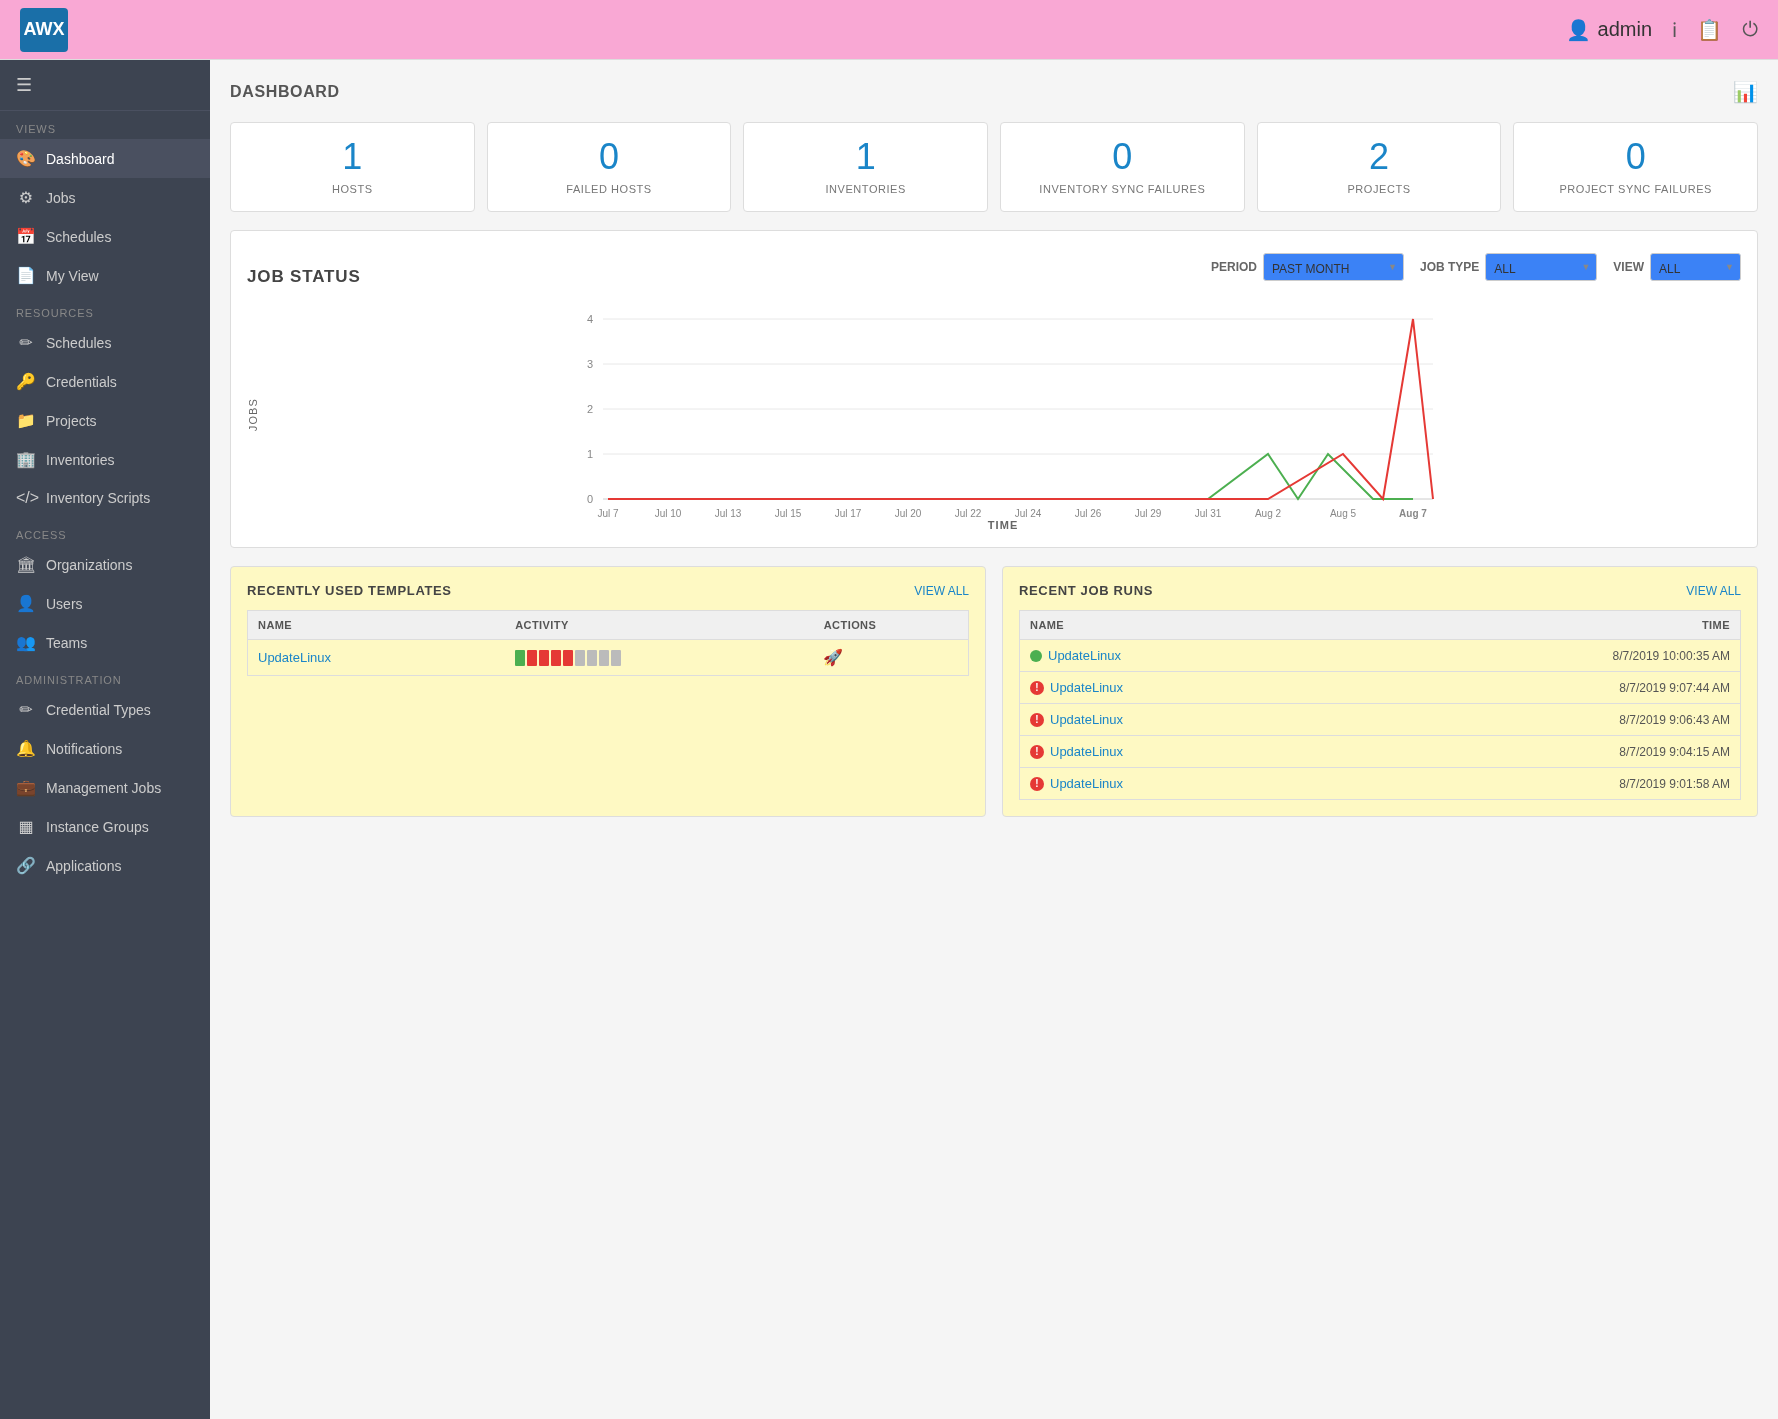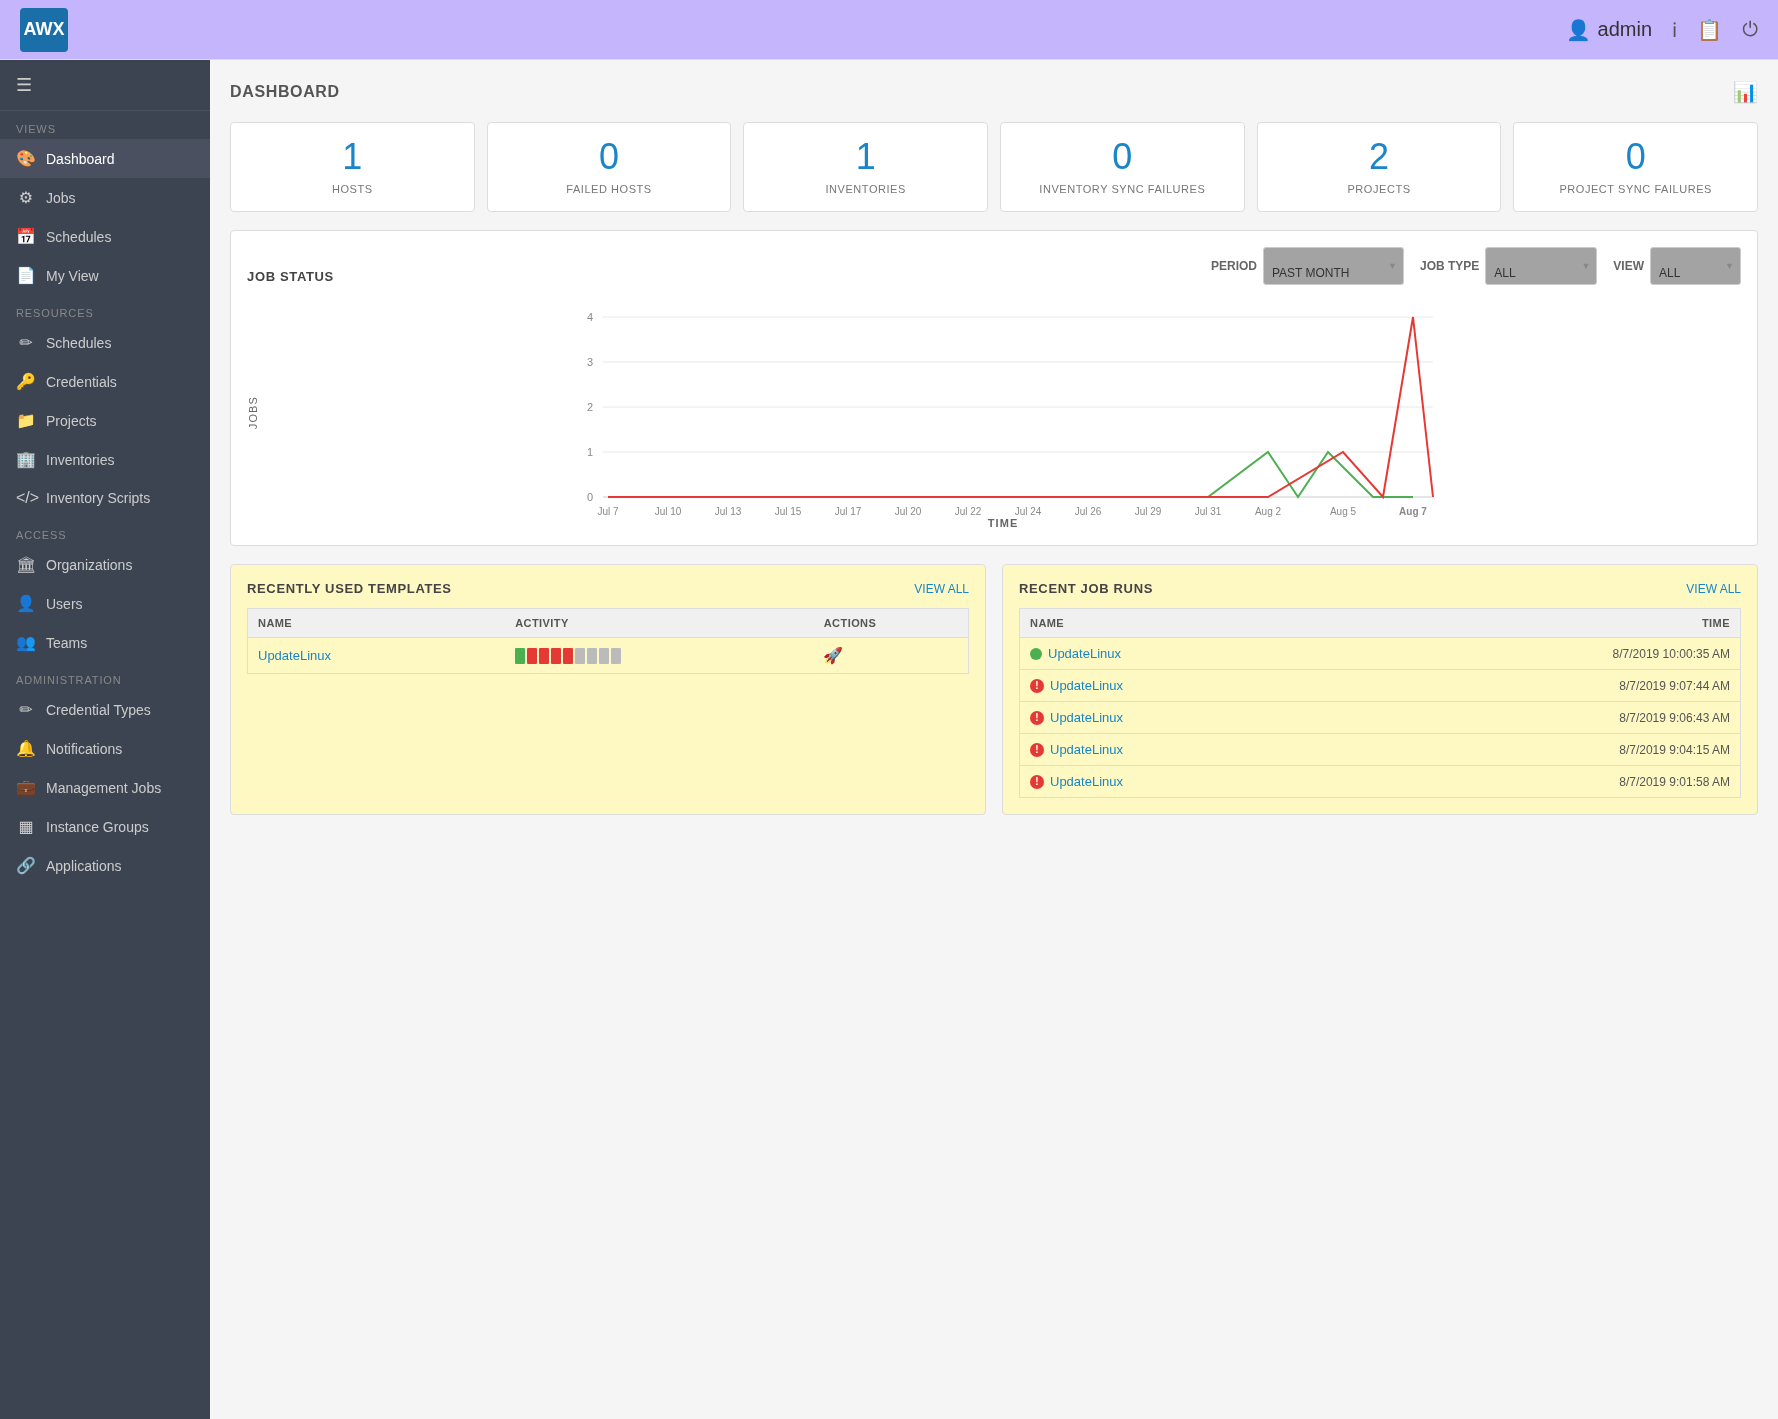--- a/index.html
+++ b/index.html
@@ -1,20 +1,20 @@
 <!DOCTYPE html>
 <html><head>
   <meta charset="utf-8">
   <style>
     * { box-sizing: border-box; margin: 0; padding: 0; }
     body { font-family: 'Helvetica Neue', Arial, sans-serif; background: #f5f5f5; display: flex; flex-direction: column; height: 100vh; overflow: hidden; }
 
     
     .top-nav {
-      background: #c4b5fd;
+      background: #f9a8d4;
       border-bottom: 1px solid #ddd;
       height: 60px;
       display: flex;
       align-items: center;
       justify-content: space-between;
       padding: 0 20px;
       flex-shrink: 0;
       z-index: 10;
     }
     .top-nav-left { display: flex; align-items: center; gap: 10px; }
@@ -130,42 +130,42 @@
       padding: 16px;
       margin-bottom: 18px;
     }
     .chart-header {
       display: flex;
       align-items: center;
       gap: 16px;
       margin-bottom: 12px;
     }
     .chart-title {
-      font-size: 13px;
+      font-size: 17px;
       font-weight: 700;
       color: #444;
       text-transform: uppercase;
       letter-spacing: 0.05em;
       margin-right: auto;
       margin-top: 20px;
     }
     .chart-control-group {
       display: flex;
       align-items: center;
       gap: 6px;
       font-size: 12px;
       color: #666;
     }
     .chart-select {
       border: 1px solid #ccc;
       border-radius: 3px;
-      padding: 18px 22px 4px 8px;
+      padding: 8px 22px 4px 8px;
       font-size: 12px;
       color: #333;
-      background: #a3a3a3;
+      background: #3b82f6;
       appearance: none;
       -webkit-appearance: none;
       position: relative;
       cursor: pointer;
     }
     .select-wrap {
       position: relative;
       display: inline-block;
     }
     .select-wrap::after {

